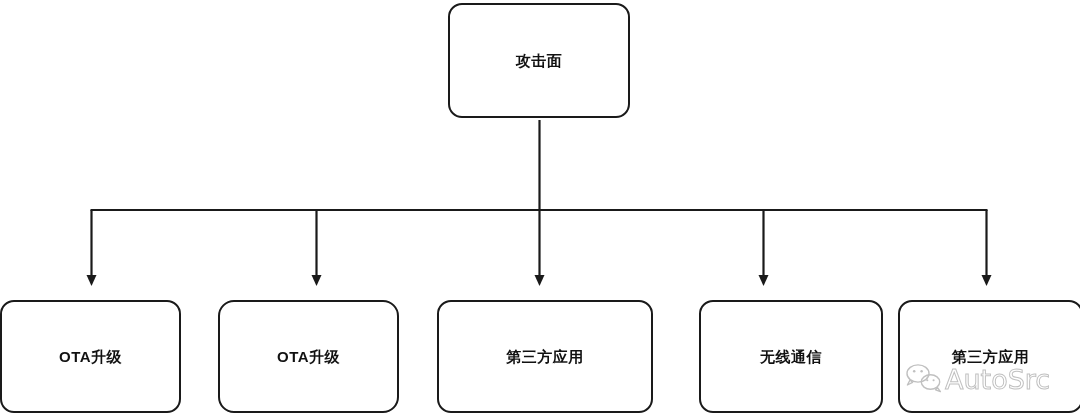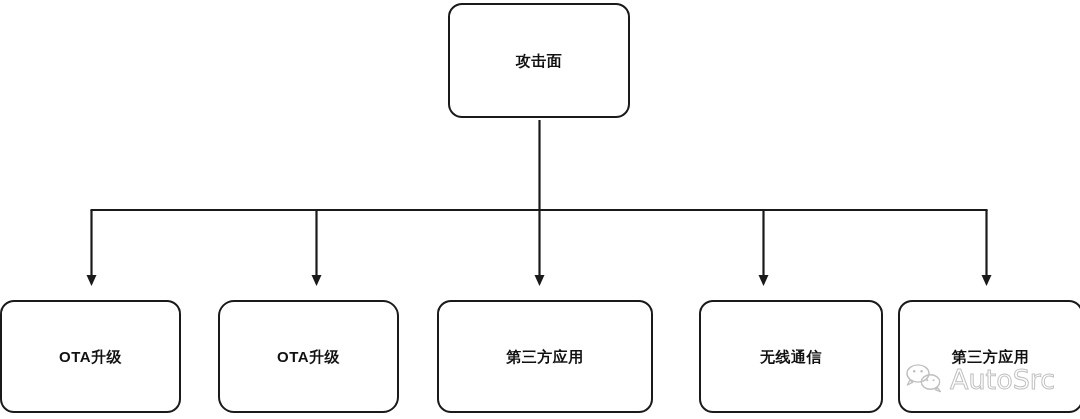--- a/index.html
+++ b/index.html
@@ -61,21 +61,20 @@
   #node-leaf-4 { left: 898px; width: 185px; }
 
   #watermark {
     position: absolute;
     left: 903px;
     top: 358px;
     width: 175px;
     height: 42px;
     display: flex;
     align-items: center;
-    gap: 5px;
     opacity: 0.62;
     pointer-events: none;
   }
   #watermark .wm-text {
     font-size: 27px;
     font-weight: normal;
     color: transparent;
     -webkit-text-stroke: 1px #9a9a9a;
     letter-spacing: 0px;
     font-family: "DejaVu Sans", sans-serif;

